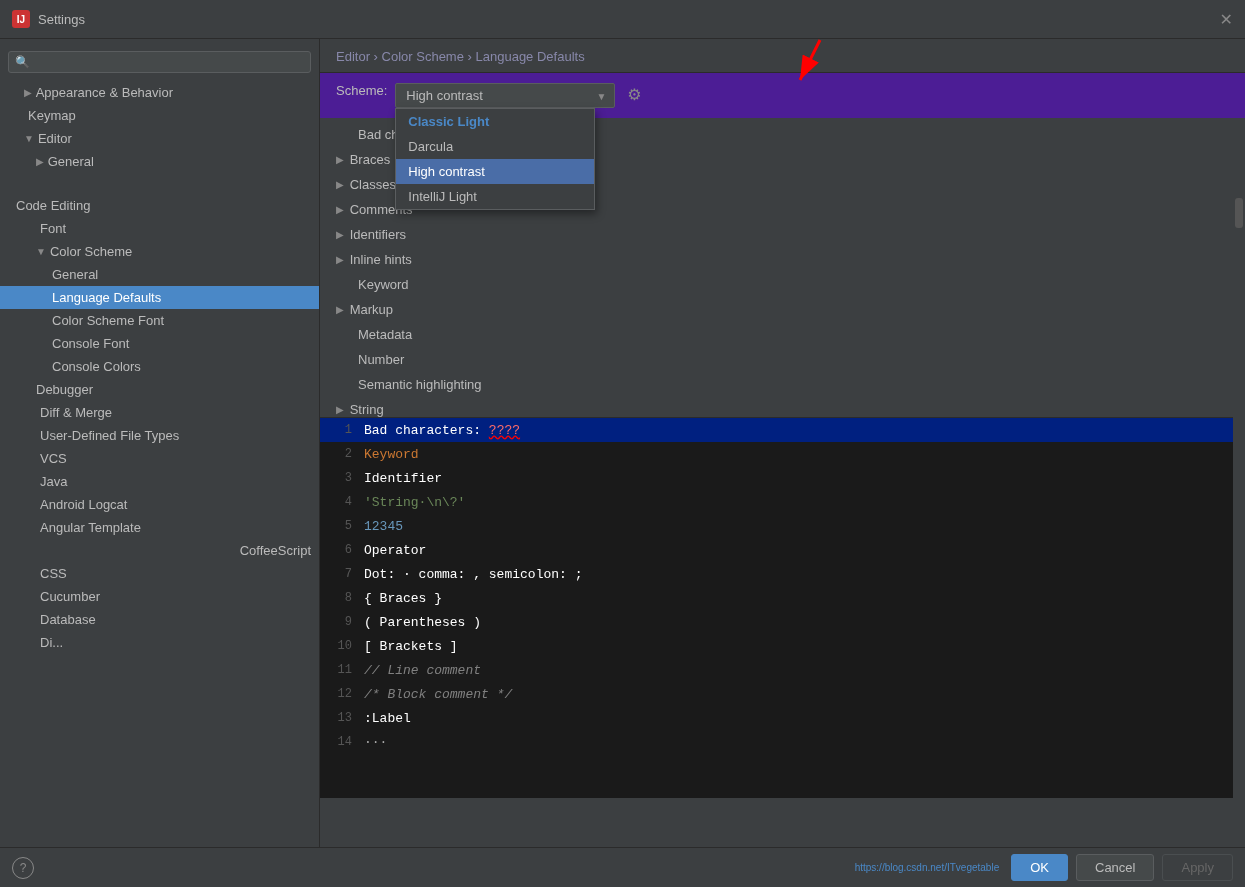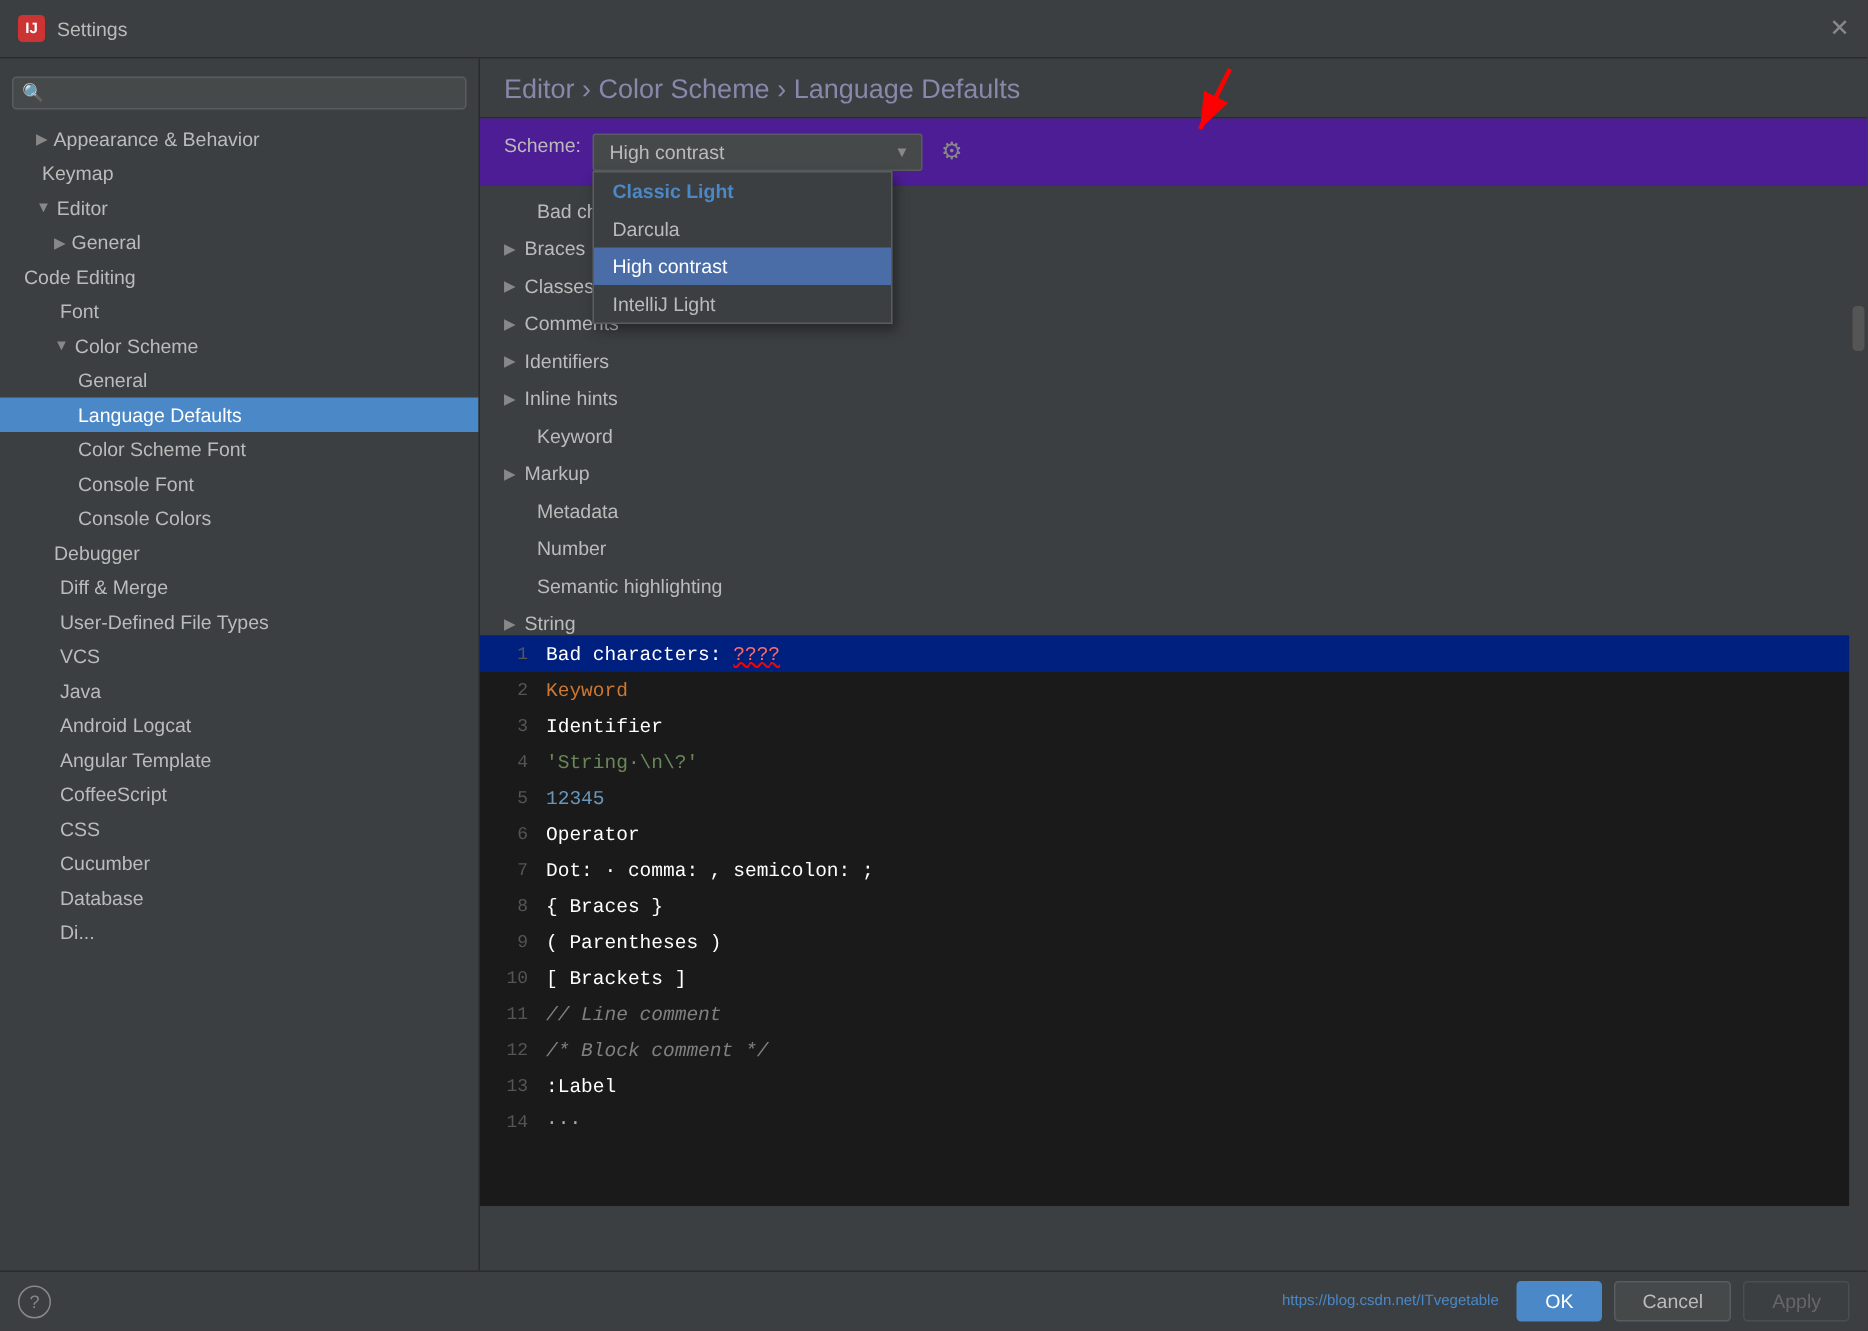--- a/index.html
+++ b/index.html
@@ -97,21 +97,21 @@
       font-size: 10px;
       color: #888;
     }
     .sidebar-item.indent1 { padding-left: 24px; }
     .sidebar-item.indent2 { padding-left: 36px; }
 
     
     .breadcrumb {
       padding: 10px 16px 8px 16px;
       color: #bbbbbb;
-      font-size: 18px;
+      font-size: 13px;
       background: #3c3f41;
       border-bottom: 1px solid #2b2b2b;
       flex-shrink: 0;
     }
     .breadcrumb span { color: #8888aa; }
 
     
     .scheme-area {
       padding: 10px 16px;
       display: flex;
@@ -345,21 +345,21 @@
     <div class="sidebar-item indent1">
       <span class="arrow">▼</span>
       <span>Editor</span>
     </div>
 
     <div class="sidebar-item indent2">
       <span class="arrow">▶</span>
       <span>General</span>
     </div>
 
-    <div class="sidebar-item" style="">
+    <div class="sidebar-item" style="margin-top:21px;">
       <span>Code Editing</span>
     </div>
 
     <div class="sidebar-item" style="padding-left:40px;">
       <span>Font</span>
     </div>
 
     <div class="sidebar-item indent2">
       <span class="arrow">▼</span>
       <span>Color Scheme</span>
@@ -406,21 +406,21 @@
     </div>
 
     <div class="sidebar-item" style="padding-left:40px;">
       <span>Android Logcat</span>
     </div>
 
     <div class="sidebar-item" style="padding-left:40px;">
       <span>Angular Template</span>
     </div>
 
-    <div class="sidebar-item" style="padding-left:40px;">
+    <div class="sidebar-item" style="padding-left:40px;justify-content:flex-end;">
       <span>CoffeeScript</span>
     </div>
 
     <div class="sidebar-item" style="padding-left:40px;">
       <span>CSS</span>
     </div>
 
     <div class="sidebar-item" style="padding-left:40px;">
       <span>Cucumber</span>
     </div>

